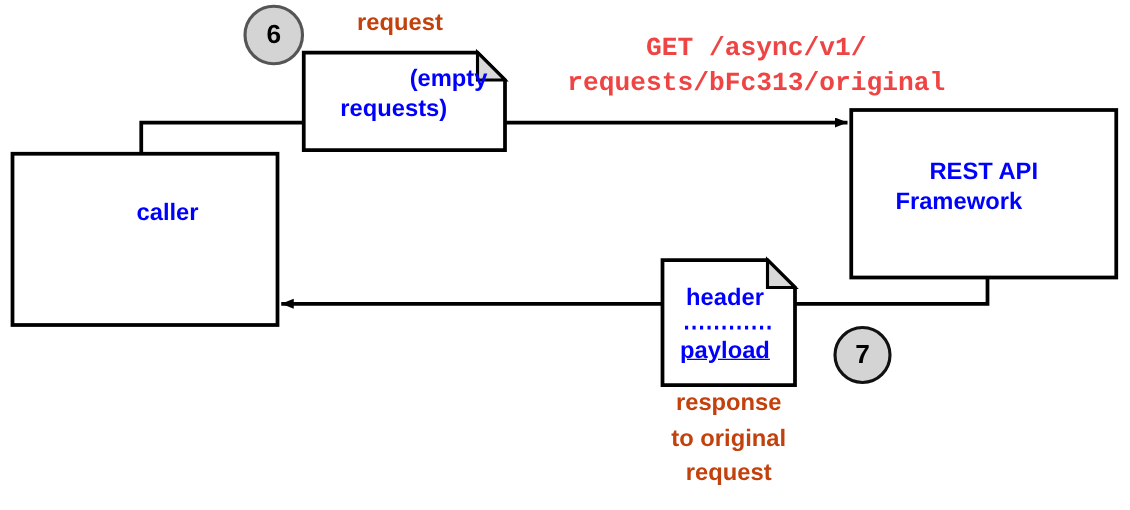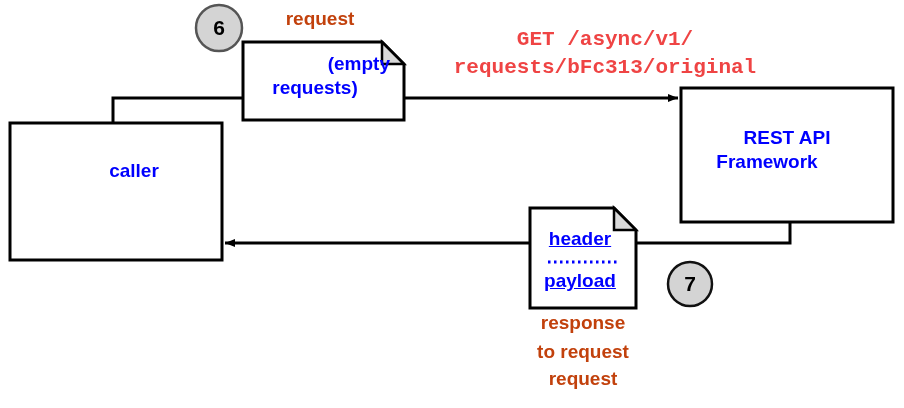--- a/index.html
+++ b/index.html
@@ -106,25 +106,25 @@
   <div class="step-num" style="left:670px; top:273px; width:40px;">7</div>
 
   <div class="txt box-label" style="left:28px; top:160px; width:212px;">caller</div>
 
   <div class="txt box-label" style="left:681px; top:127px; width:212px;">REST API</div>
   <div class="txt box-label" style="left:681px; top:151px; width:172px;">Framework</div>
 
   <div class="txt doc-label" style="left:240px; top:53px; width:150px;text-align:right;">(empty</div>
   <div class="txt doc-label" style="left:240px; top:77px; width:150px;">requests)</div>
 
-  <div class="txt doc-label" style="left:528px; top:228px; width:104px;text-decoration:underline;">header</div>
+  <div class="txt doc-label" style="left:528px; top:228px; width:104px;">header</div>
   <div class="txt doc-label" style="left:528px; top:270px; width:104px;text-decoration:underline;">payload</div>
 
   <div class="txt black-label" style="left:250px; top:8px; width:140px;">request</div>
 
   <div class="txt url-label" style="left:410px; top:28px; width:390px;">GET /async/v1/</div>
   <div class="txt url-label" style="left:410px; top:56px; width:390px;">requests/bFc313/original</div>
 
   <div class="txt black-label" style="left:503px; top:312px; width:160px;">response</div>
-  <div class="txt black-label" style="left:503px; top:341px; width:160px;">to request</div>
+  <div class="txt black-label" style="left:503px; top:341px; width:160px;">to original</div>
   <div class="txt black-label" style="left:503px; top:368px; width:160px;">request</div>
 
 </div>
 
 </body></html>

